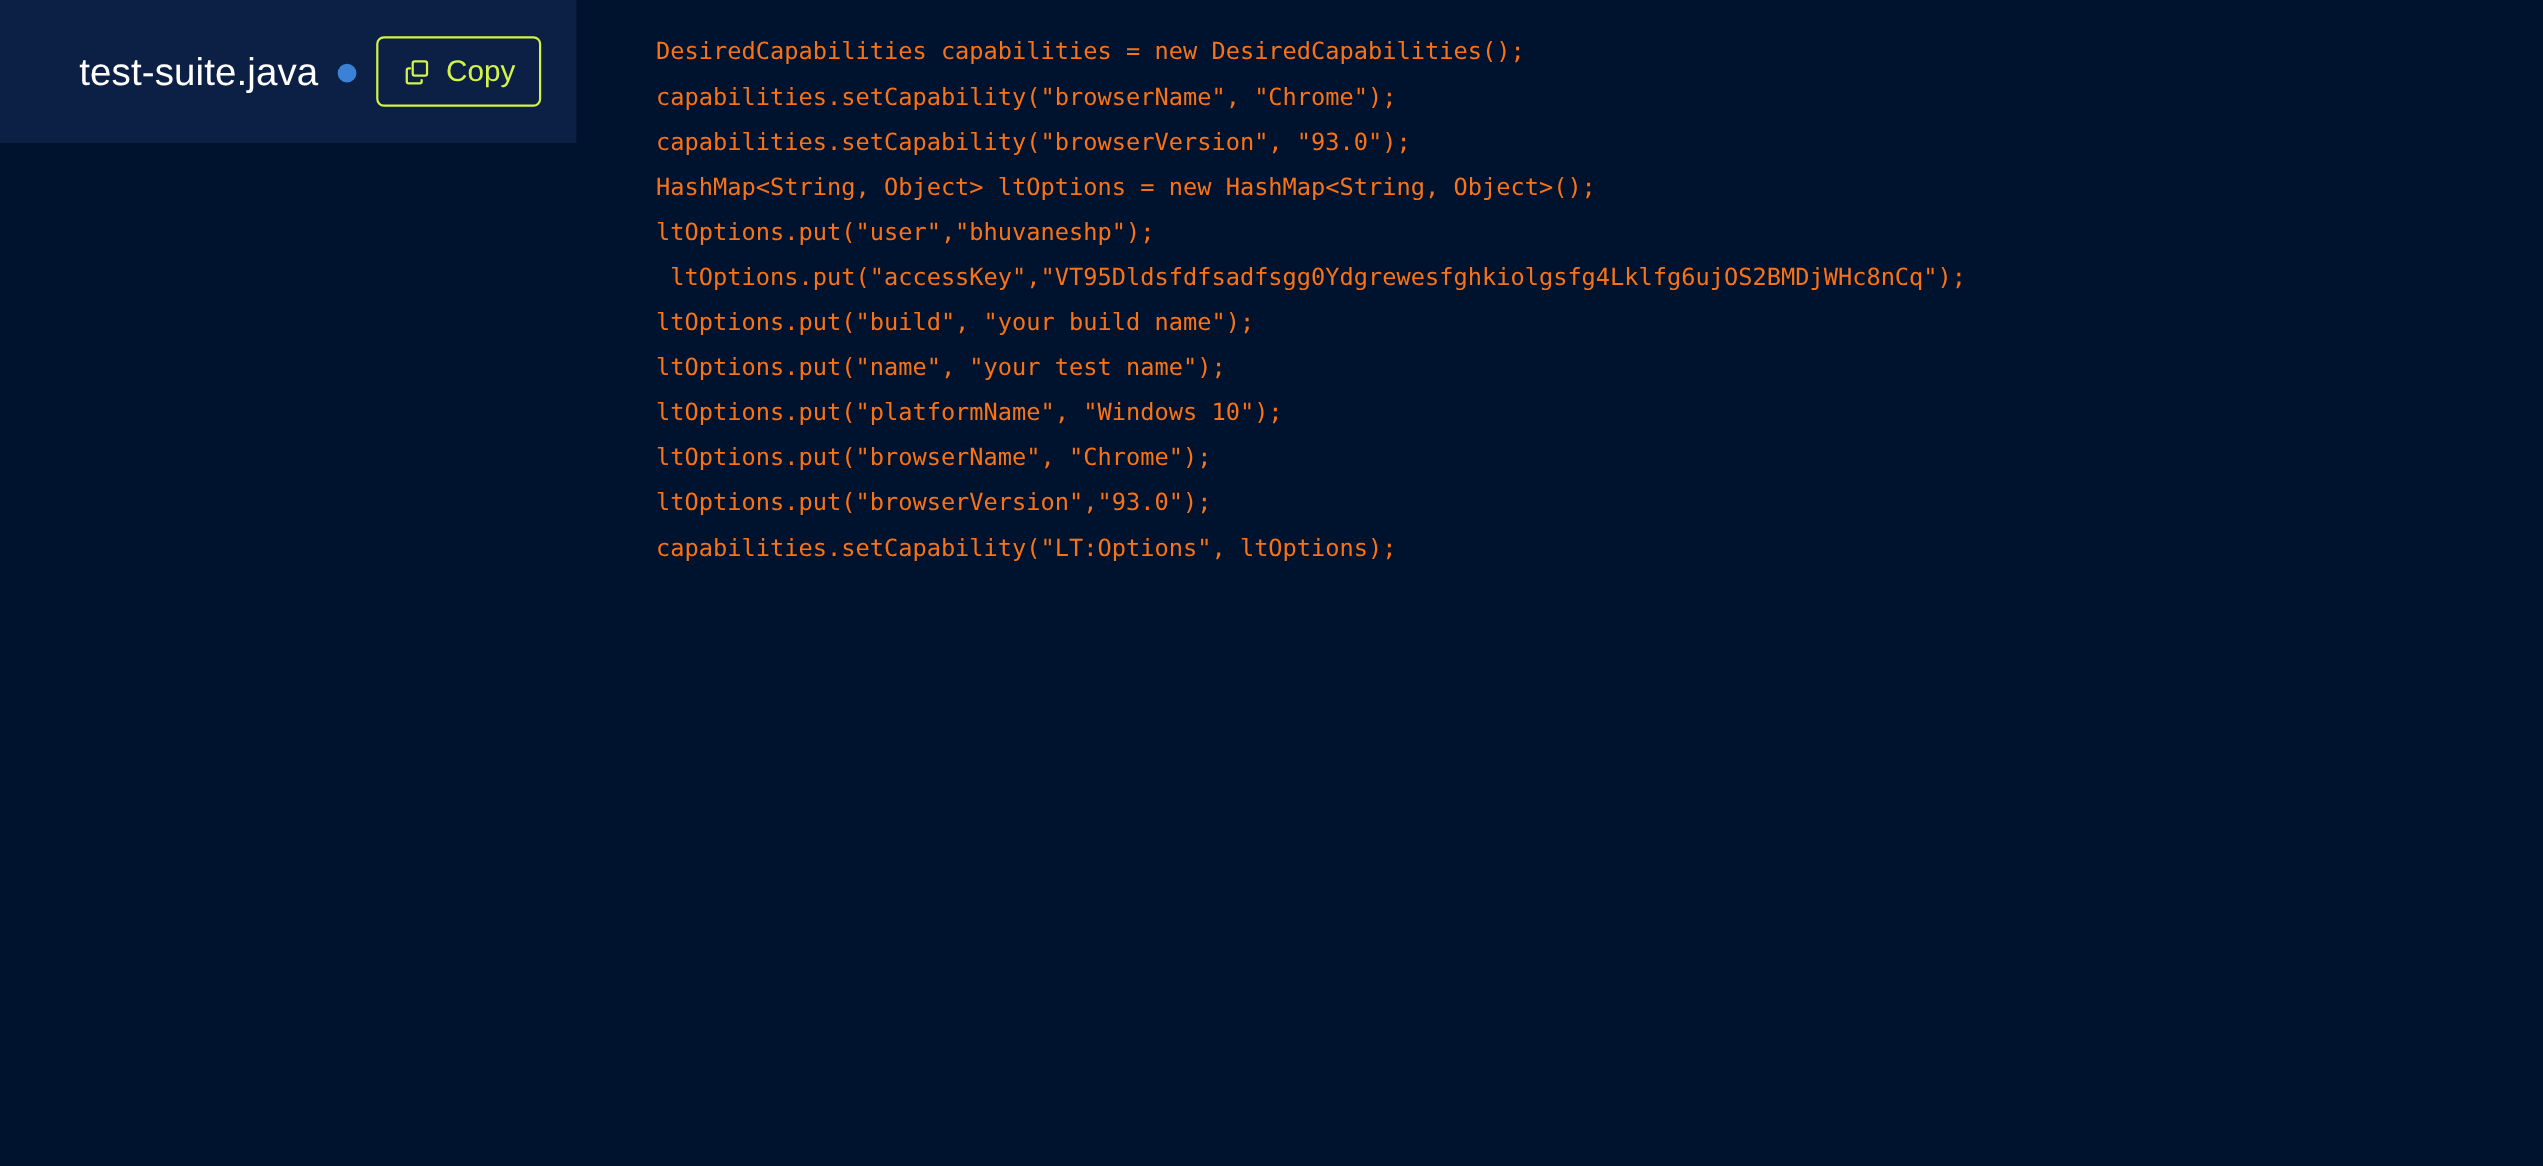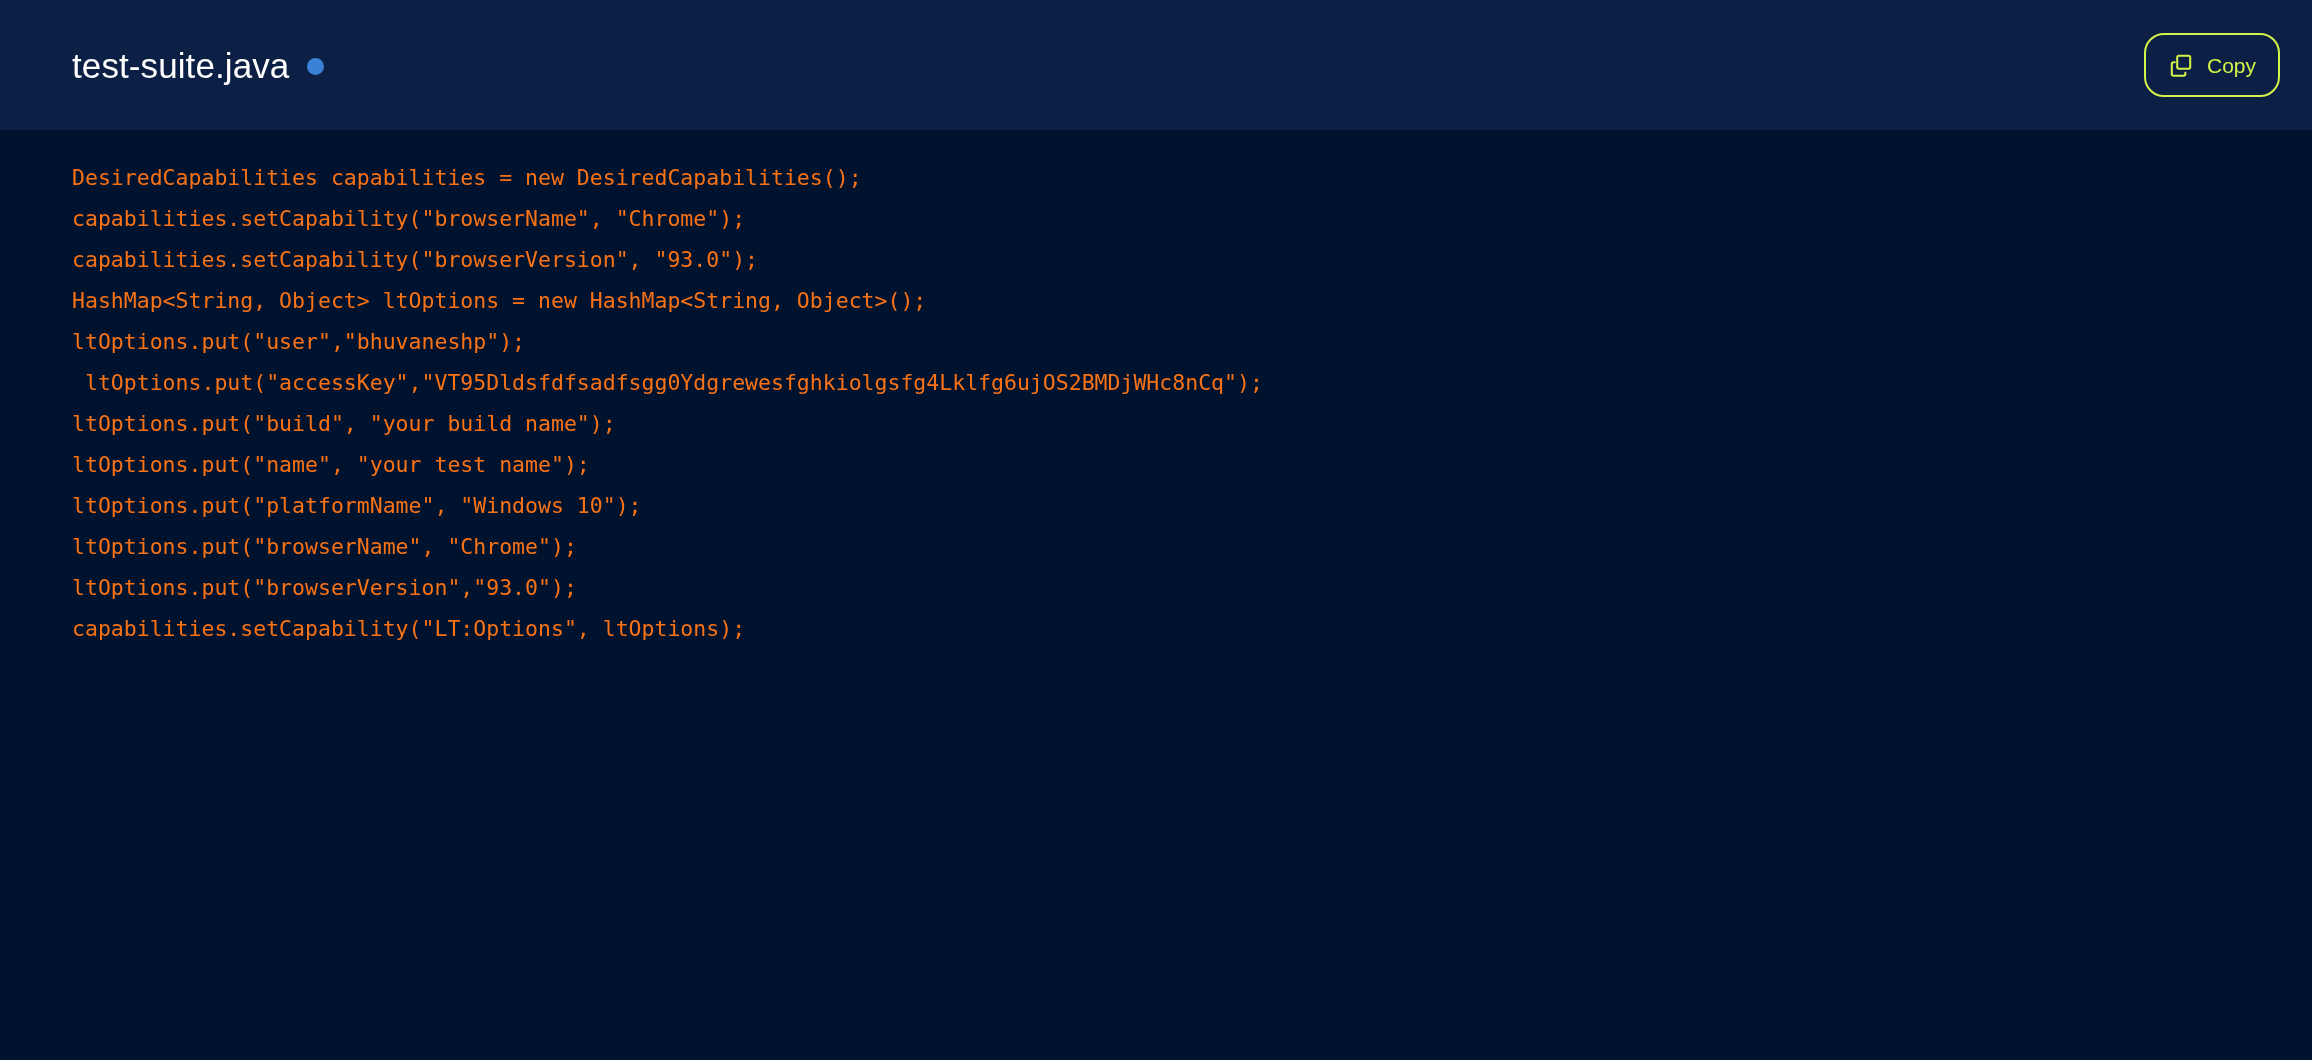--- a/index.html
+++ b/index.html
@@ -13,21 +13,21 @@
   }
 
   #snippet-panel {
     position: relative;
     width: 2312px;
     height: 768px;
     background: #00132e;
     border-radius: 0 0 10px 10px;
     overflow: hidden;
     display: flex;
-    flex-direction: column;
+    flex-direction: row;
   }
 
   
   #snippet-header {
     position: relative;
     height: 130px;
     flex: 0 0 130px;
     background: #0c1f44;
     display: flex;
     align-items: center;
@@ -60,27 +60,28 @@
 
   #header-spacer { flex: 1 1 auto; }
 
   #copy-button {
     display: inline-flex;
     align-items: center;
     gap: 13px;
     height: 64px;
     padding: 0 22px;
     border: 2px solid #d4f34a;
-    border-radius: 20px;
+    border-radius: 7px;
     background: transparent;
     color: #d4f34a;
     font-family: "Liberation Sans", sans-serif;
-    font-size: 21px;
+    font-size: 27px;
     line-height: 1;
     cursor: pointer;
+    margin-left: 18px;
   }
 
   #copy-button .icon-wrap {
     display: inline-flex;
     align-items: center;
     justify-content: center;
     width: 26px;
     height: 26px;
   }
 

